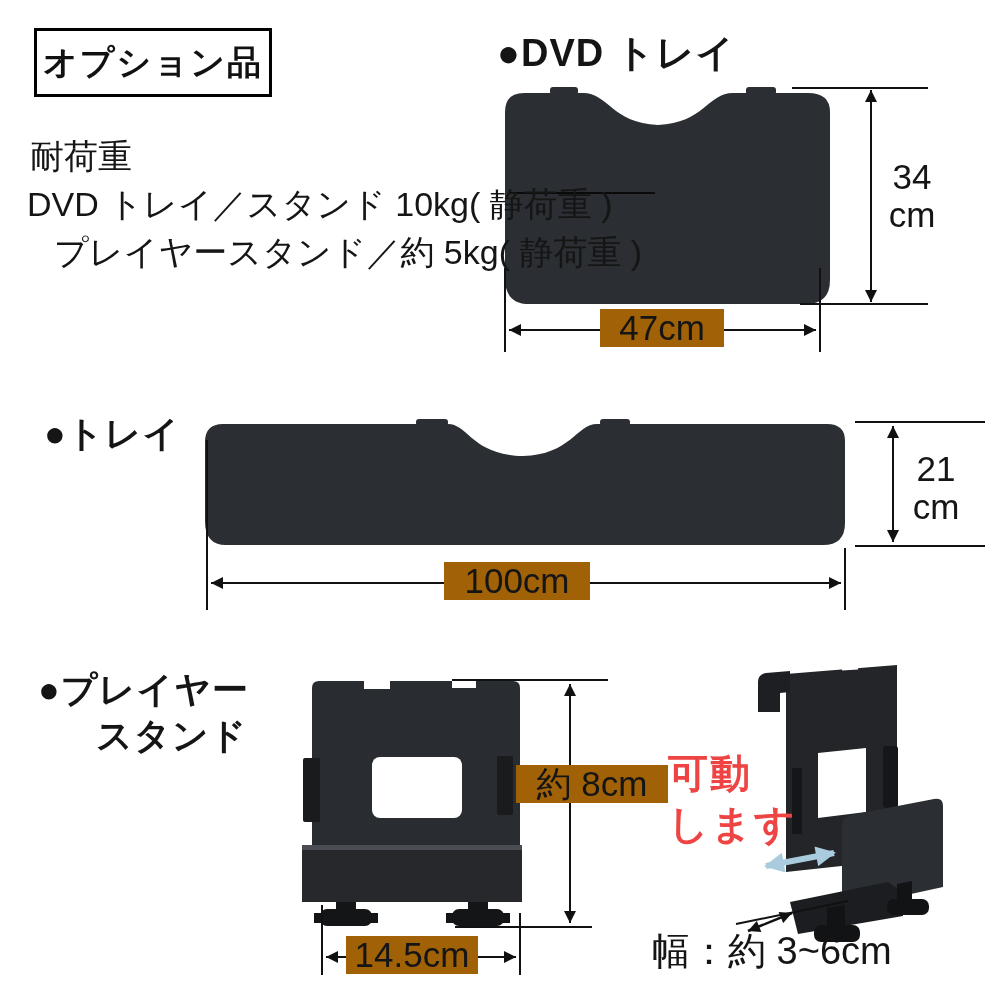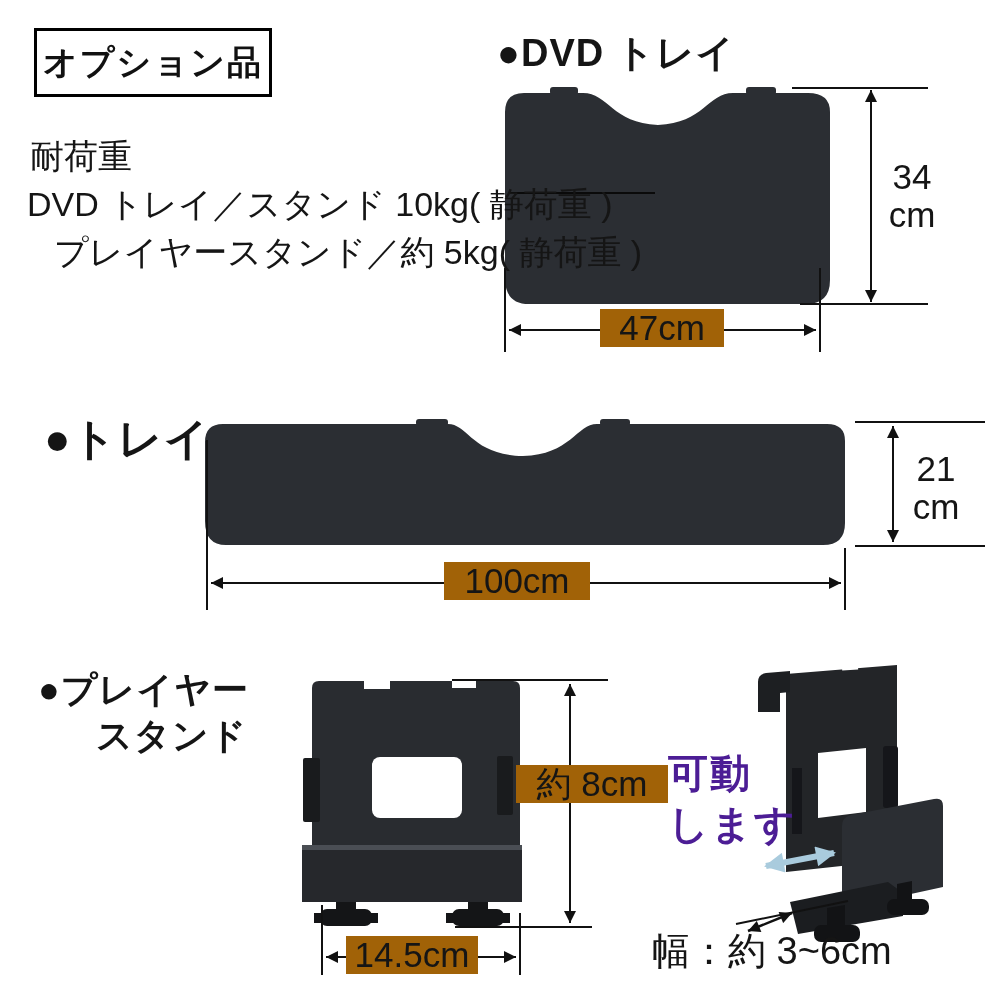--- a/index.html
+++ b/index.html
@@ -128,28 +128,28 @@
 
   <div class="txt body-line" style="left:30px;top:134px;">耐荷重</div>
   <div class="txt body-line" style="left:27px;top:182px;">DVD トレイ／スタンド 10kg( 静荷重 )</div>
   <div class="txt body-line" style="left:27px;top:230px;margin-left:27px;">プレイヤースタンド／約 5kg( 静荷重 )</div>
 
   <div class="txt heading" style="left:497px;top:28px;">●DVD トレイ</div>
   <div class="txt dim pre nobg" style="left:882px;top:158px;width:60px;">34
 cm</div>
   <div class="txt dim" style="left:600px;top:309px;width:124px;">47cm</div>
 
-  <div class="txt heading" style="left:44px;top:410px;font-size:44px;">●トレイ</div>
+  <div class="txt heading" style="left:44px;top:410px;font-size:36px;">●トレイ</div>
   <div class="txt dim pre nobg" style="left:906px;top:450px;width:60px;">21
 cm</div>
   <div class="txt dim" style="left:444px;top:562px;width:146px;">100cm</div>
 
   <div class="txt heading" style="left:38px;top:666px;font-size:36px;">●プレイヤー</div>
   <div class="txt heading" style="left:96px;top:712px;font-size:36px;">スタンド</div>
 
   <div class="txt dim" style="left:516px;top:765px;width:152px;">約 8cm</div>
   <div class="txt dim" style="left:346px;top:936px;width:132px;">14.5cm</div>
   <div class="txt" style="left:652px;top:926px;font-size:38px;font-weight:500;text-align:center;">幅：約 3~6cm</div>
 
-  <div id="movable-label" style="left:668px;top:748px;color:#4c1d95;">可動
+  <div id="movable-label" style="left:668px;top:748px;color:#ef4444;">可動
 します</div>
 
 </div>
 
 </body></html>

